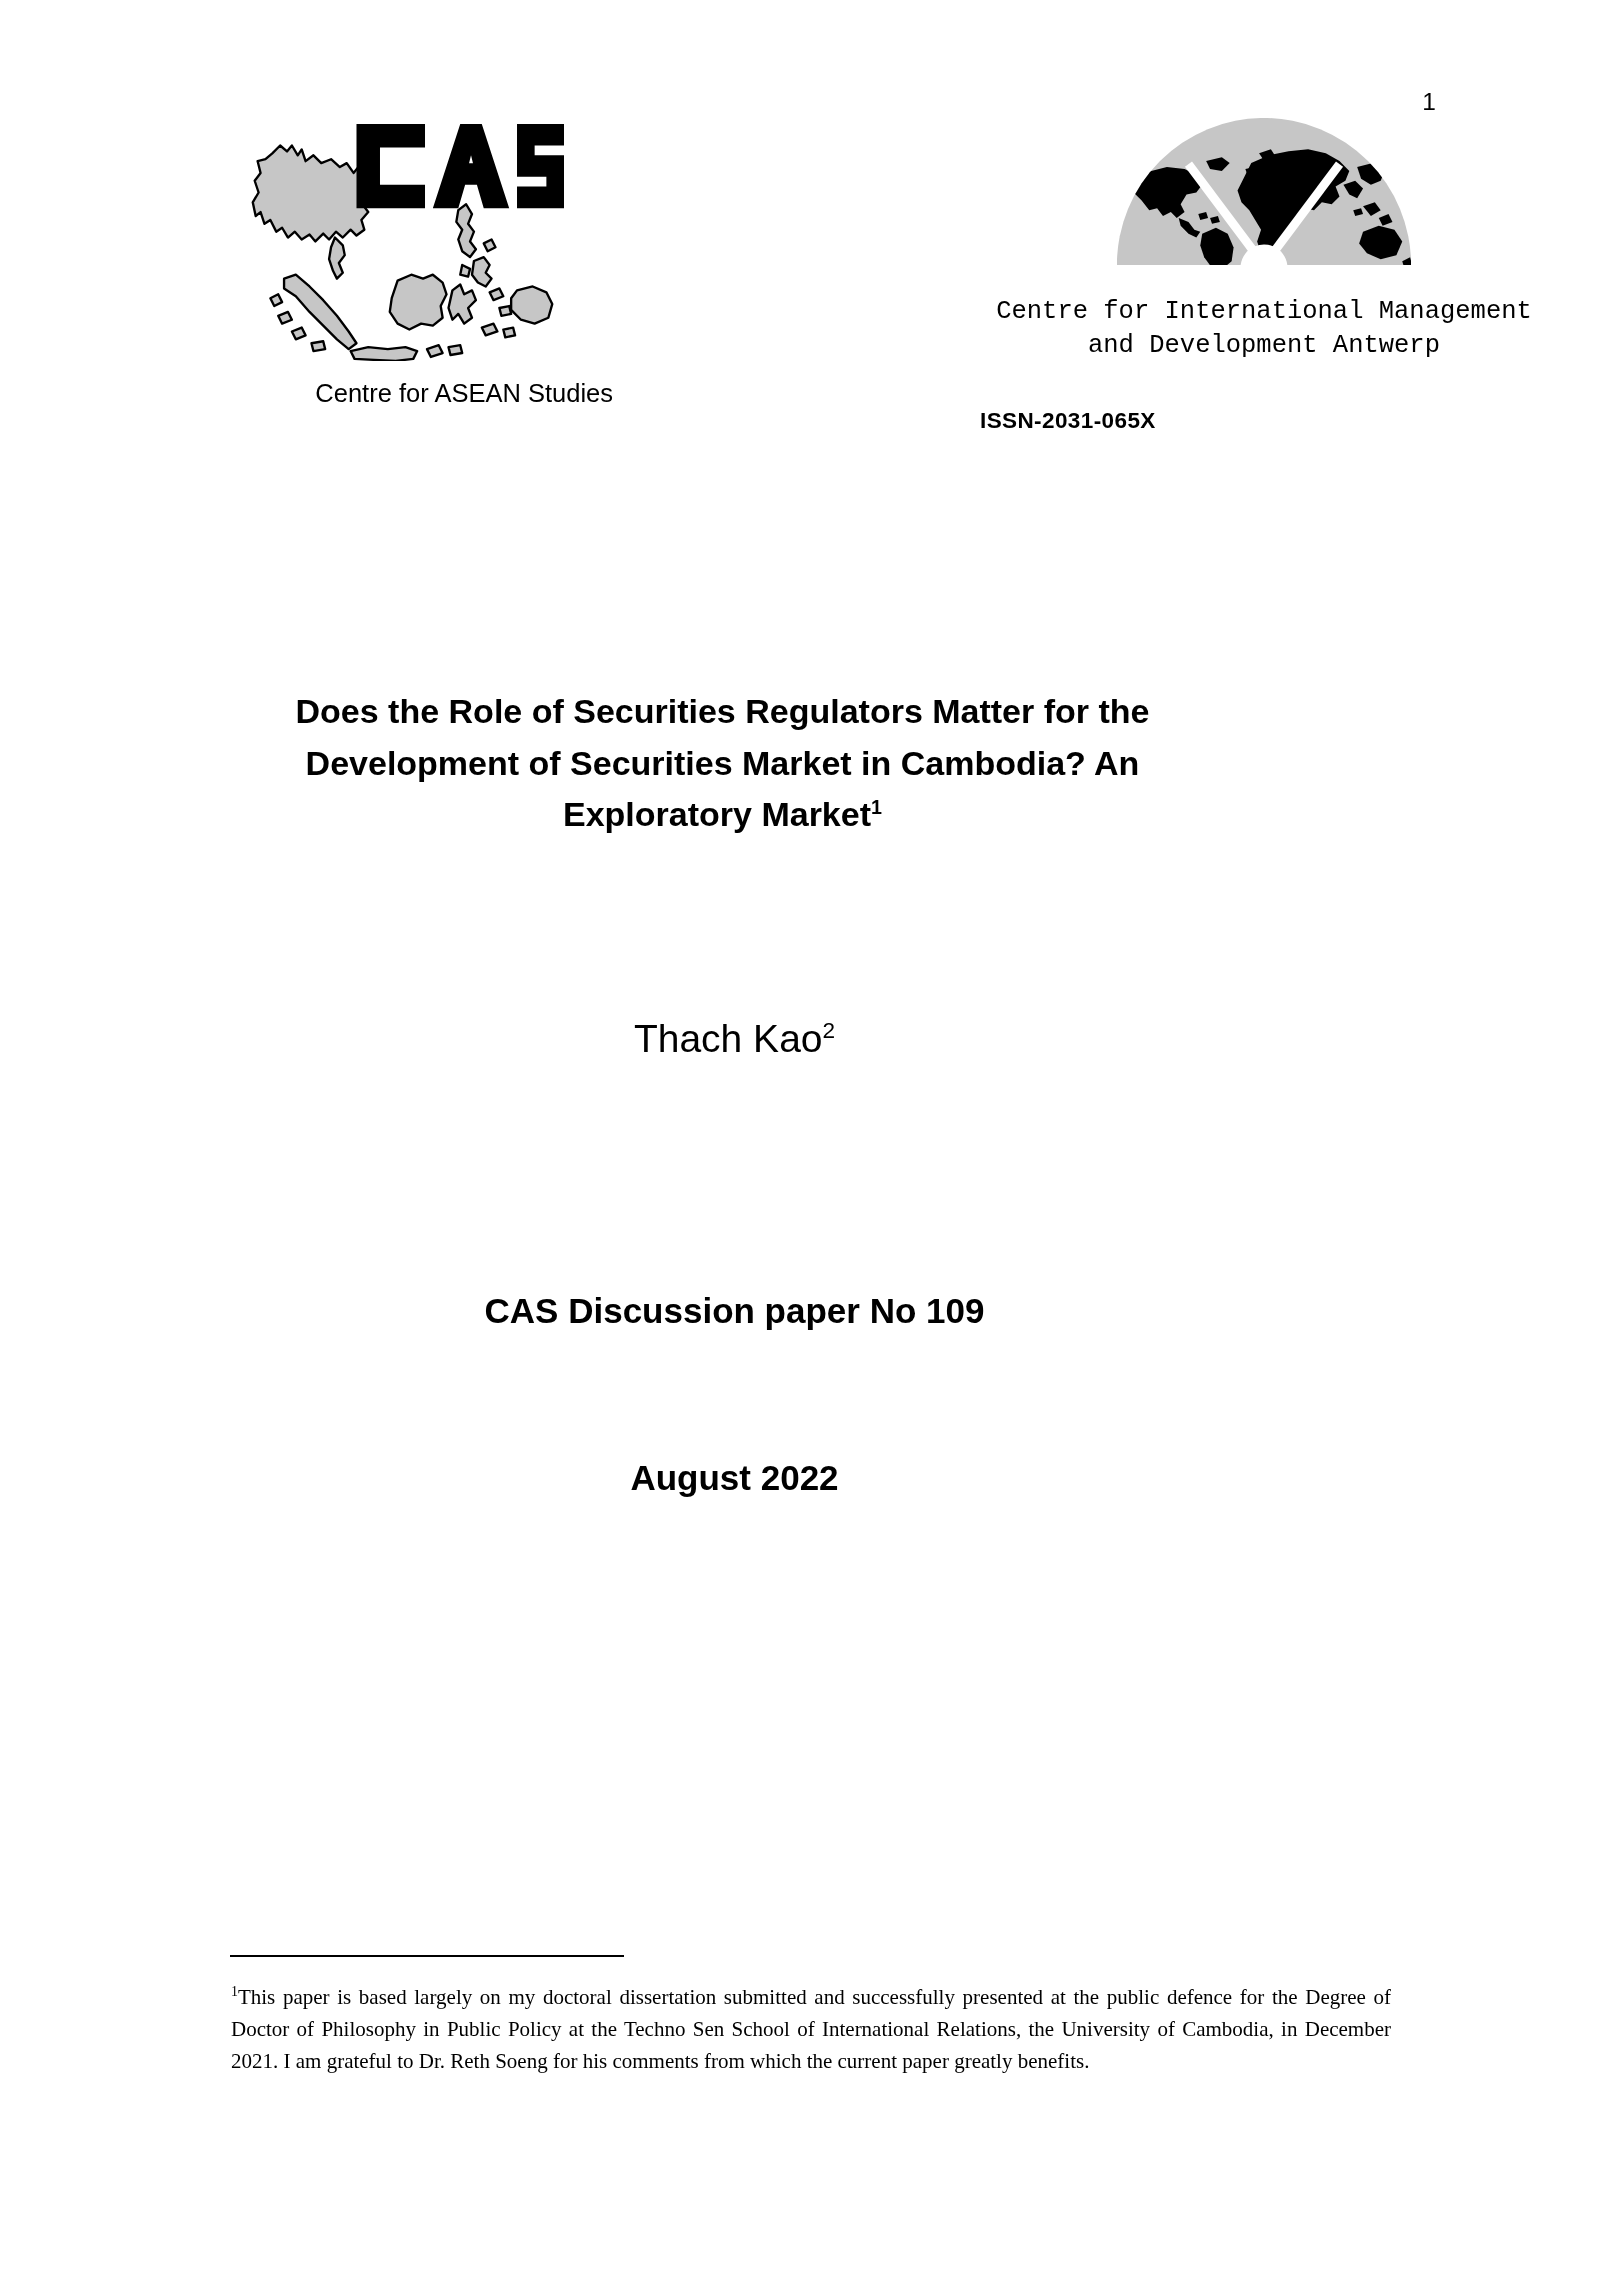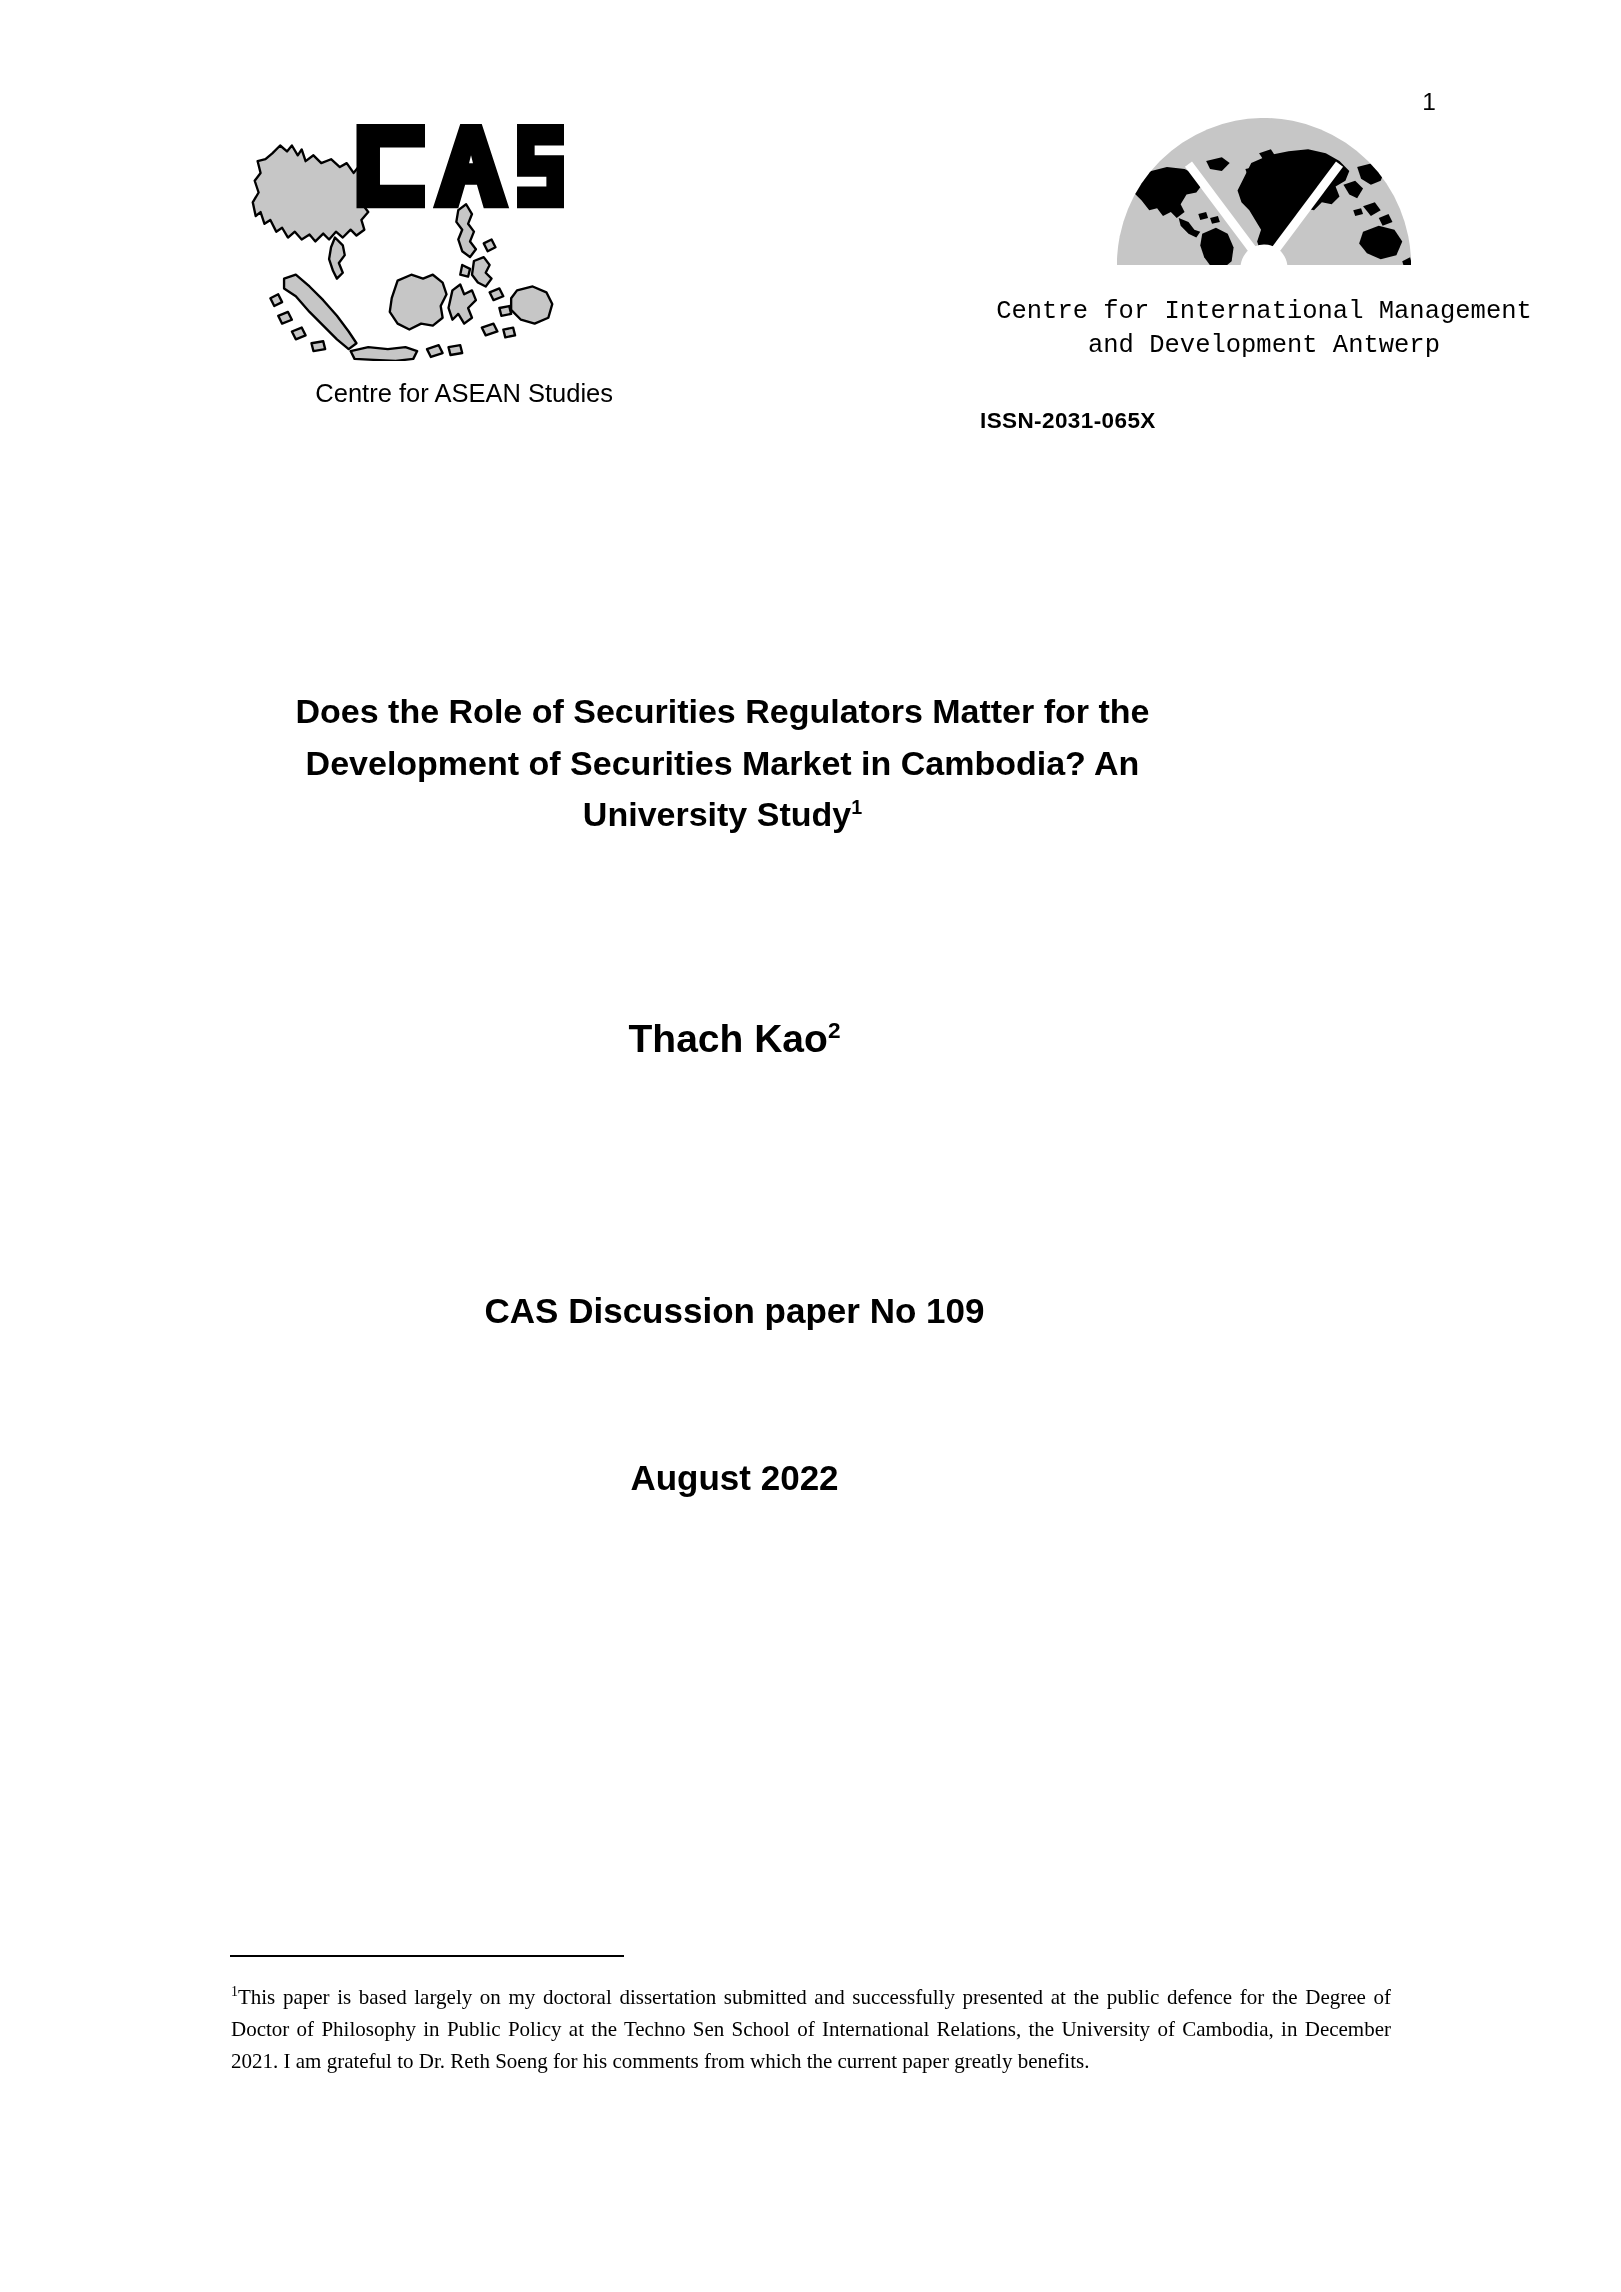--- a/index.html
+++ b/index.html
@@ -122,21 +122,21 @@
     line-height: 0;
   }
 
   .author {
     position: absolute;
     left: 176px;
     top: 1012px;
     width: 1117px;
     text-align: center;
     font-family: "Liberation Sans", sans-serif;
-    font-weight: bold;
+    font-weight: normal;
     font-size: 39px;
     line-height: 1.4;
   }
   .author sup {
     font-size: 0.58em;
     vertical-align: super;
     line-height: 0;
   }
 
   .series {
@@ -330,21 +330,21 @@
       <div class="issn">ISSN-2031-065X</div>
     </div>
 
   </div>
 
   <div class="doc-title">
     <span>Does the Role of Securities Regulators Matter for the</span>
     <br>
     <span>Development of Securities Market in Cambodia? An</span>
     <br>
-    <span>University Study</span><sup>1</sup>
+    <span>Exploratory Market</span><sup>1</sup>
   </div>
 
   <div class="author">
     <span>Thach Kao</span><sup>2</sup>
   </div>
 
   <div class="series">CAS Discussion paper No 109</div>
 
   <div class="pub-date">August 2022</div>
 

